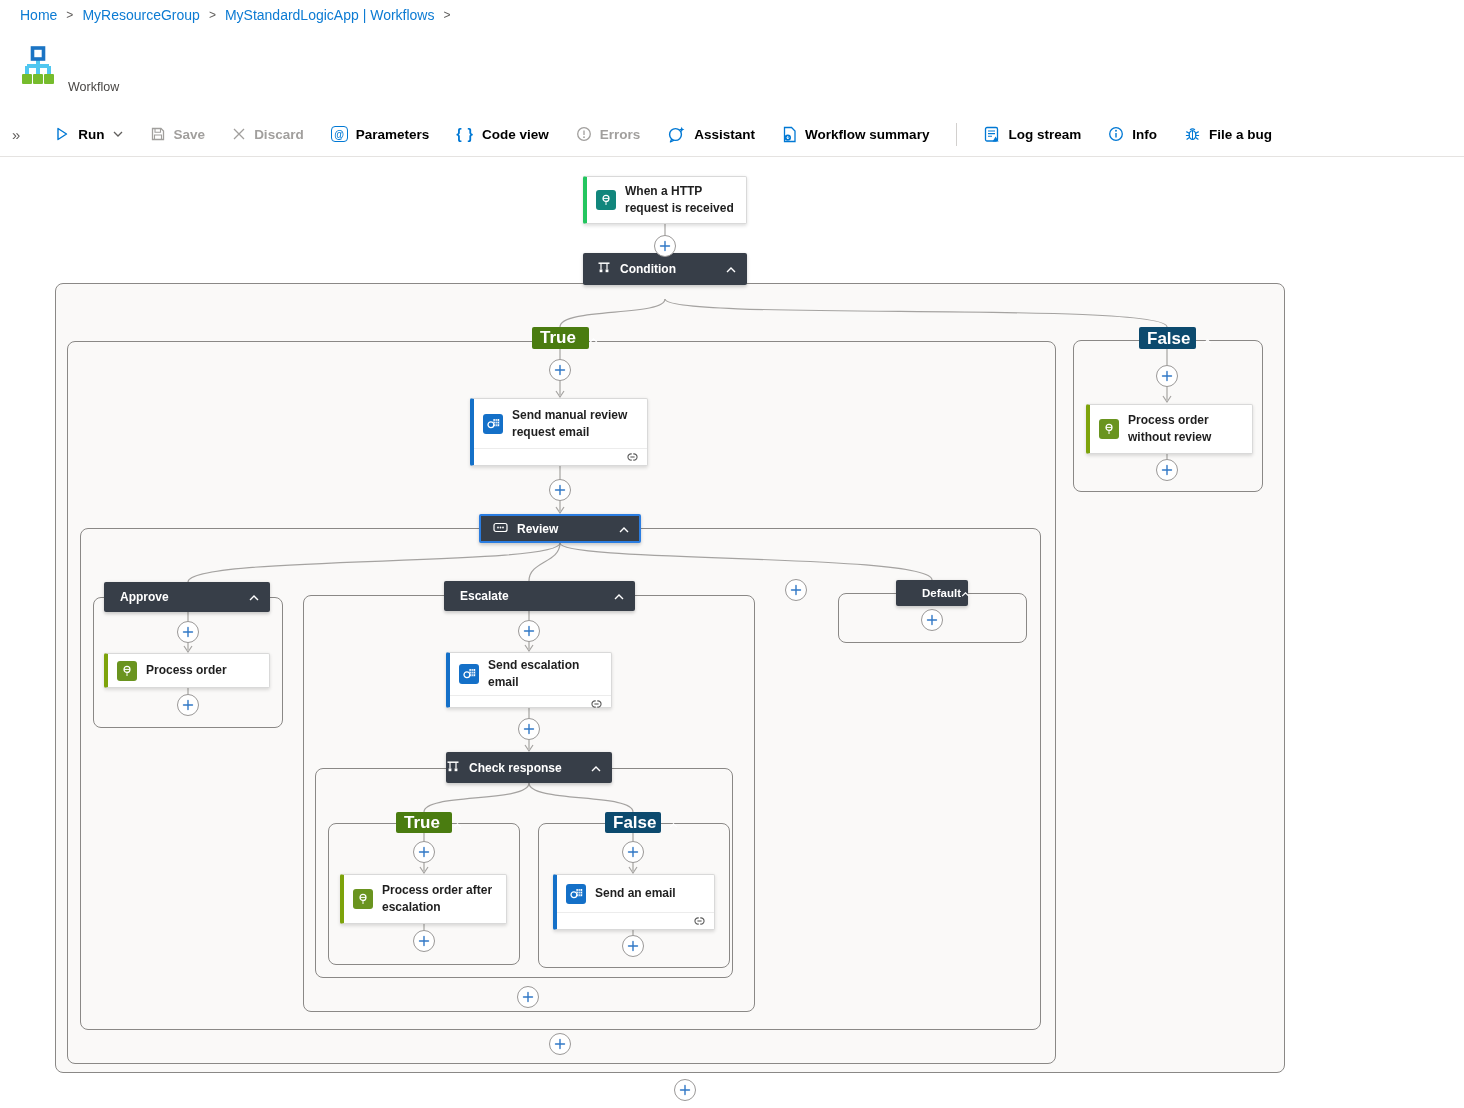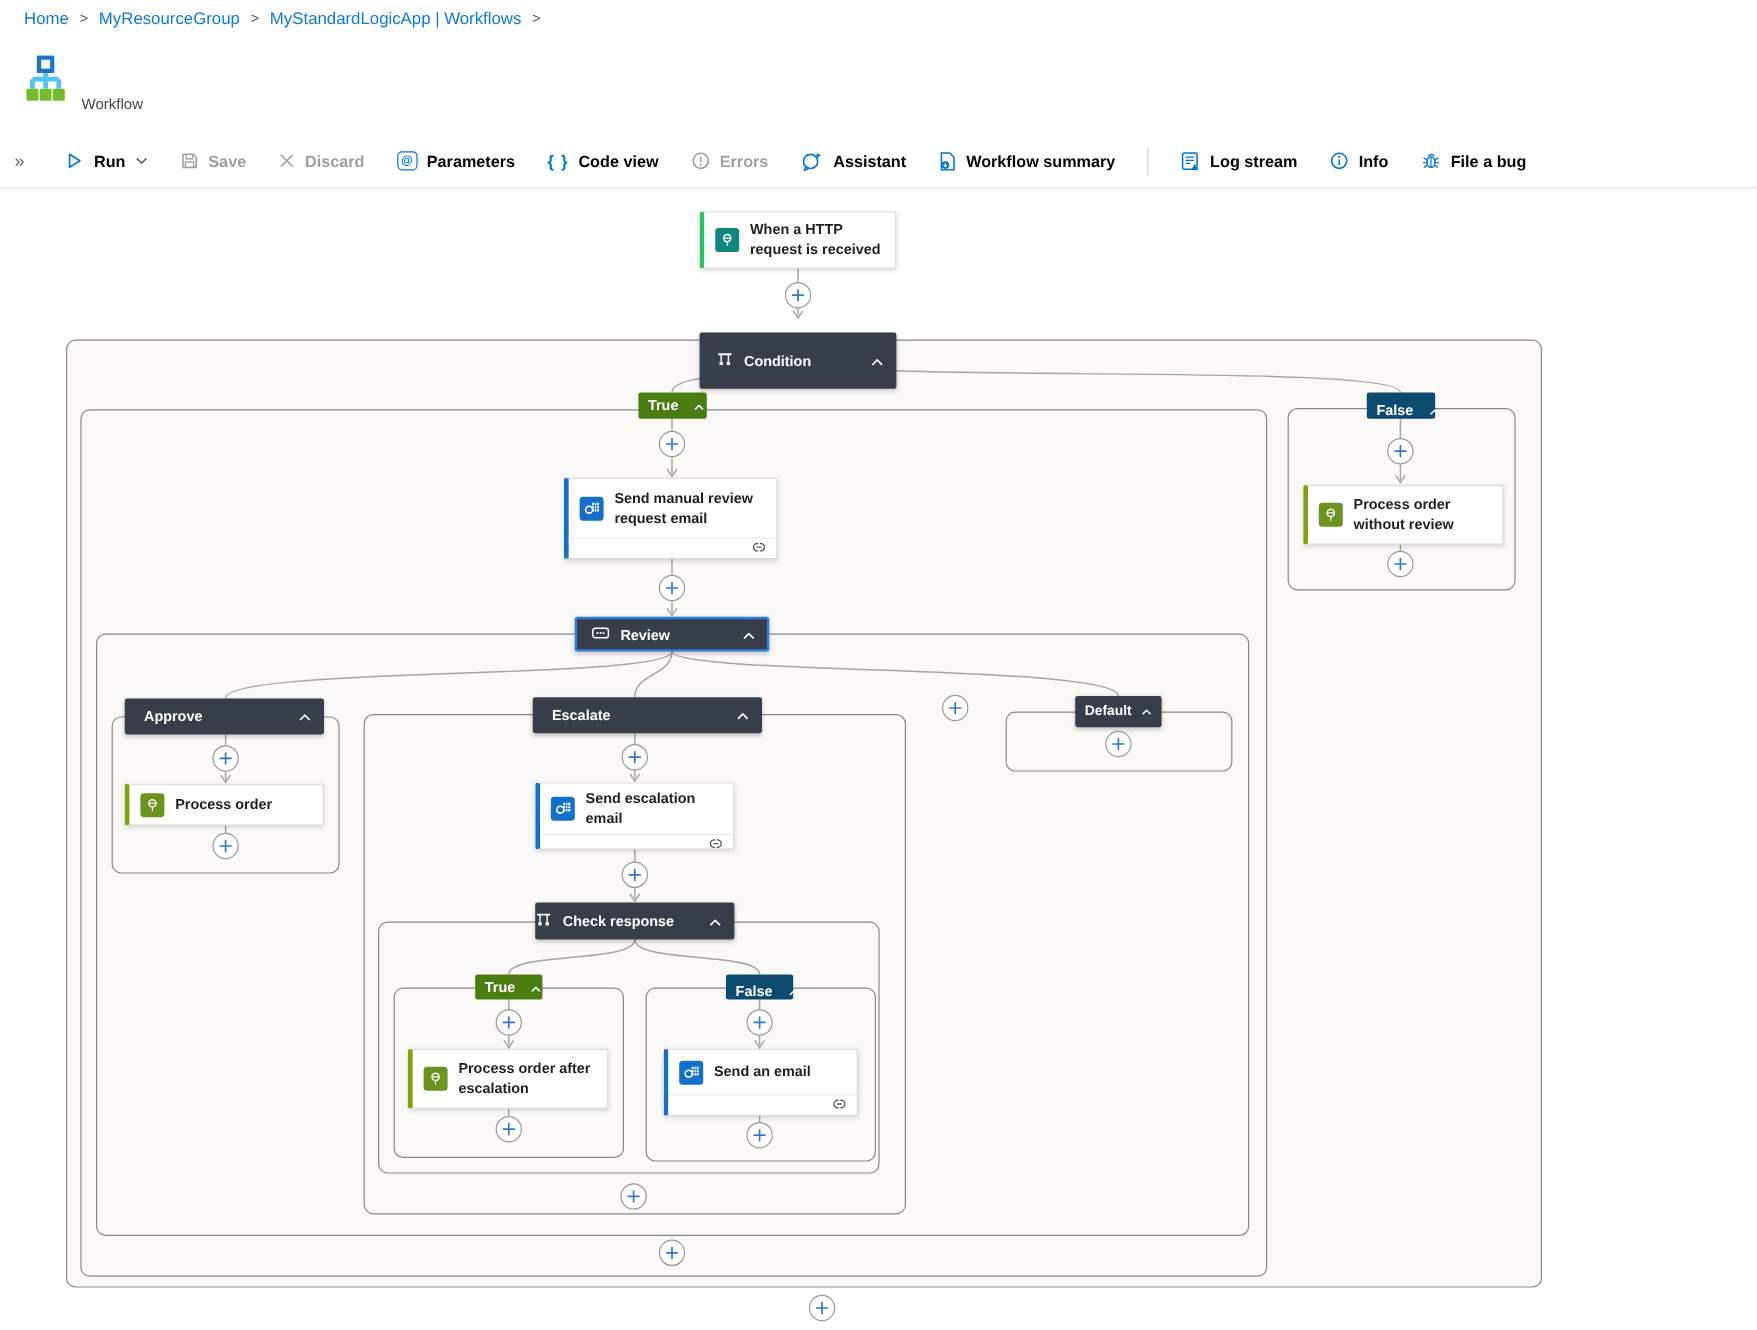--- a/index.html
+++ b/index.html
@@ -51,21 +51,21 @@
   .nic.green-bg { background:#6a941f; }
   .nlabel { font-size:12px; font-weight:700; color:#1f1f1f; line-height:1.4; }
   .card-footer { border-top:1px solid #ececec; height:17px; flex:none; display:flex;
                  align-items:center; justify-content:flex-end; padding:0 7px; }
 
   .dark { position:absolute; background:#373e48; border-radius:2px; color:#fff; display:flex; align-items:center;
           z-index:3; box-shadow:0 1.6px 3.6px rgba(0,0,0,.2); font-size:12px; font-weight:700; cursor:pointer;}
   .dark .dlabel { flex:1; margin-left:9px; }
   .dark.selected { border:2px solid #2b7de1; }
 
-  .badge { position:absolute; height:22px; border-radius:2px; color:#fff; font-size:12px; font-weight:700;
+  .badge { position:absolute; height:22px; border-radius:2px; color:#fff; font-size:17px; font-weight:700;
            display:flex; align-items:center; gap:13px; padding:0 8px; z-index:3; cursor:pointer;}
   .badge.green { background:#4a7c10; }
   .badge.red   { background:#0c4a6e;align-items:flex-end; }
 
   .plus { position:absolute; width:22px; height:22px; border-radius:50%; background:#fff;
           border:1px solid #9a9897; display:flex; align-items:center; justify-content:center; z-index:4; cursor:pointer;}
 </style>
 </head>
 <body>
 
@@ -264,21 +264,21 @@
         <span class="nic teal-bg">
           <svg width="12" height="12" viewBox="0 0 12 12">
               <circle cx="6" cy="4.4" r="3" fill="none" stroke="#fff" stroke-width="1.2"></circle>
               <path d="M6 7.4 V11 M3 4.4 h6" stroke="#fff" stroke-width="1"></path>
             </svg>
           </span>
         <span class="nlabel">When a HTTP request is received</span>
       </div>
     </div>
 
-    <div class="dark" style="left:583px;top:120px;width:164px;height:47px;padding:0 11px 0 14px">
+    <div class="dark" style="left:583px;top:96px;width:164px;height:32px;padding:0 11px 0 14px">
       <span>
         <svg width="14" height="13" viewBox="0 0 14 13">
             <path d="M1.5 2.2 h11" stroke="#fff" stroke-width="1.5"></path>
             <path d="M4 2.2 v6 M10 2.2 v6" stroke="#fff" stroke-width="1.2"></path>
             <rect x="2.6" y="8.4" width="2.8" height="2.8" fill="#fff"></rect>
             <rect x="8.6" y="8.4" width="2.8" height="2.8" fill="#fff"></rect>
           </svg></span>
       <span class="dlabel">Condition</span>
       <span>
         <svg width="10" height="6" viewBox="0 0 10 6">
@@ -435,21 +435,21 @@
       </div>
       <div class="card-footer">
         <span>
           <svg width="15" height="10" viewBox="0 0 15 10">
               <path d="M6.8 2 a3.1 3.1 0 1 0 0 6 M8.2 2 a3.1 3.1 0 1 1 0 6" fill="none" stroke="#5a5a5a" stroke-width="1.1"></path>
               <path d="M5.4 5 h4.2" stroke="#5a5a5a" stroke-width="1.1"></path>
             </svg></span>
       </div>
     </div>
 
-    <div class="dark" style="left:896px;top:423px;width:72px;height:26px;padding:0 8px 0 8px;font-size:11.5px">
+    <div class="dark" style="left:896px;top:423px;width:72px;height:26px;padding:0 8px 0 26px;font-size:11.5px">
       <span class="dlabel" style="margin-left:0">Default</span>
       <span>
         <svg width="9" height="5" viewBox="0 0 10 6">
             <path d="M1 5 L5 1 L9 5" fill="none" stroke="#fff" stroke-width="1.5"></path>
           </svg></span>
     </div>
 
     <div class="card green" style="left:1086px;top:247px;width:167px;height:50px">
       <div class="card-main">
         <span class="nic green-bg">

